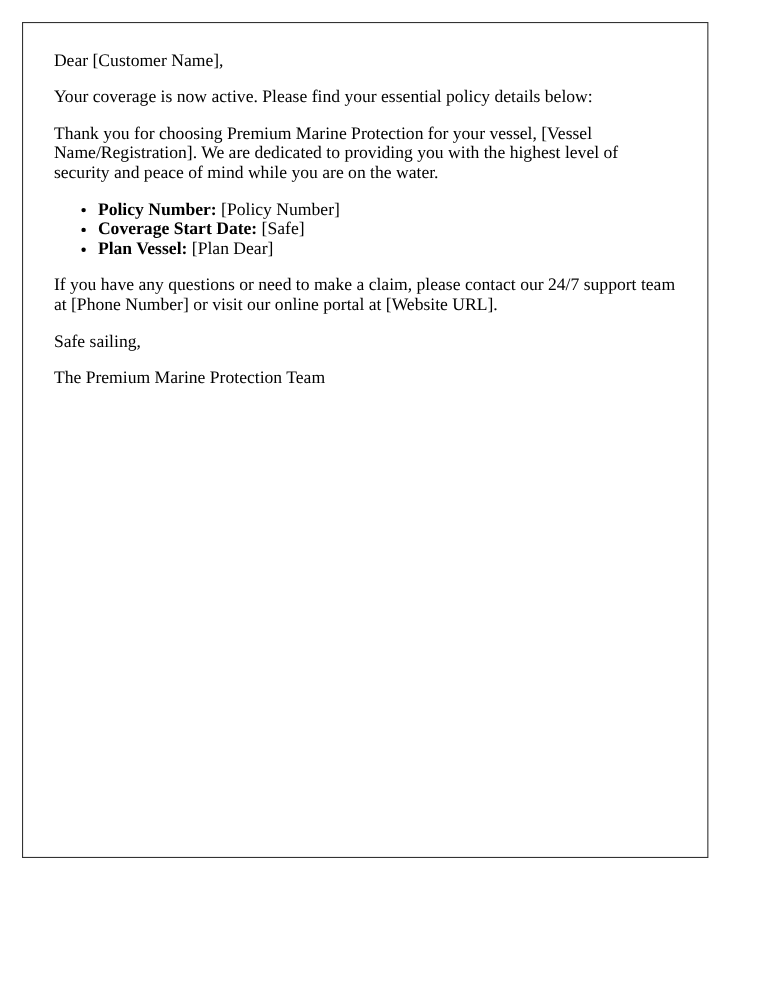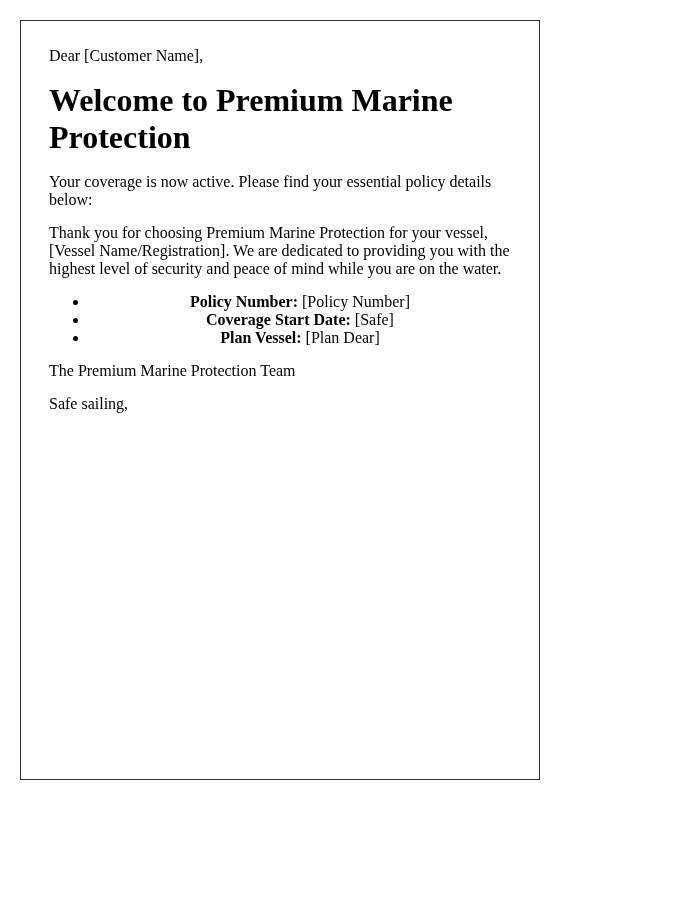--- a/index.html
+++ b/index.html
@@ -11,21 +11,21 @@
       width: 700px;
       height: 900px;
       position: relative;
       font-family: "Liberation Serif", "DejaVu Serif", serif;
       color: #000;
     }
     .letter {
       position: absolute;
       left: 20px;
       top: 20px;
-      width: 520px;
+      width: 624px;
       height: 760px;
       border: 1px solid #333;
       box-sizing: border-box;
       padding: 26px 28px 20px 28px;
     }
     .letter p {
       margin: 0 0 15px 0;
       font-size: 16px;
       line-height: 18px;
     }
@@ -36,34 +36,33 @@
       margin: 17px 0 17px 0;
     }
     .details {
       margin: 0 0 15px 0;
       padding-left: 40px;
       font-size: 16px;
       line-height: 18px;
     }
     .details li {
       margin: 0;
-      text-align: center;
     }
     .details b {
       font-weight: bold;
     }
   </style>
 </head>
 <body>
 
 <div class="letter">
   <p>Dear [Customer Name],</p>
-  <h1>Welcome to Premium Marine Protection</h1>
   <p>Your coverage is now active. Please find your essential policy details below:</p>
   <p>Thank you for choosing Premium Marine Protection for your vessel, [Vessel Name/Registration]. We are dedicated to providing you with the highest level of security and peace of mind while you are on the water.</p>
   <ul class="details">
     <li><b>Policy Number:</b><span> [Policy Number]</span></li>
     <li><b>Coverage Start Date:</b><span> [Safe]</span></li>
     <li><b>Plan Vessel:</b><span> [Plan Dear]</span></li>
   </ul>
+  <p>If you have any questions or need to make a claim, please contact our 24/7 support team at [Phone Number] or visit our online portal at [Website URL].</p>
+  <p>Safe sailing,</p>
   <p>The Premium Marine Protection Team</p>
-  <p>Safe sailing,</p>
 </div>
 
 </body></html>

